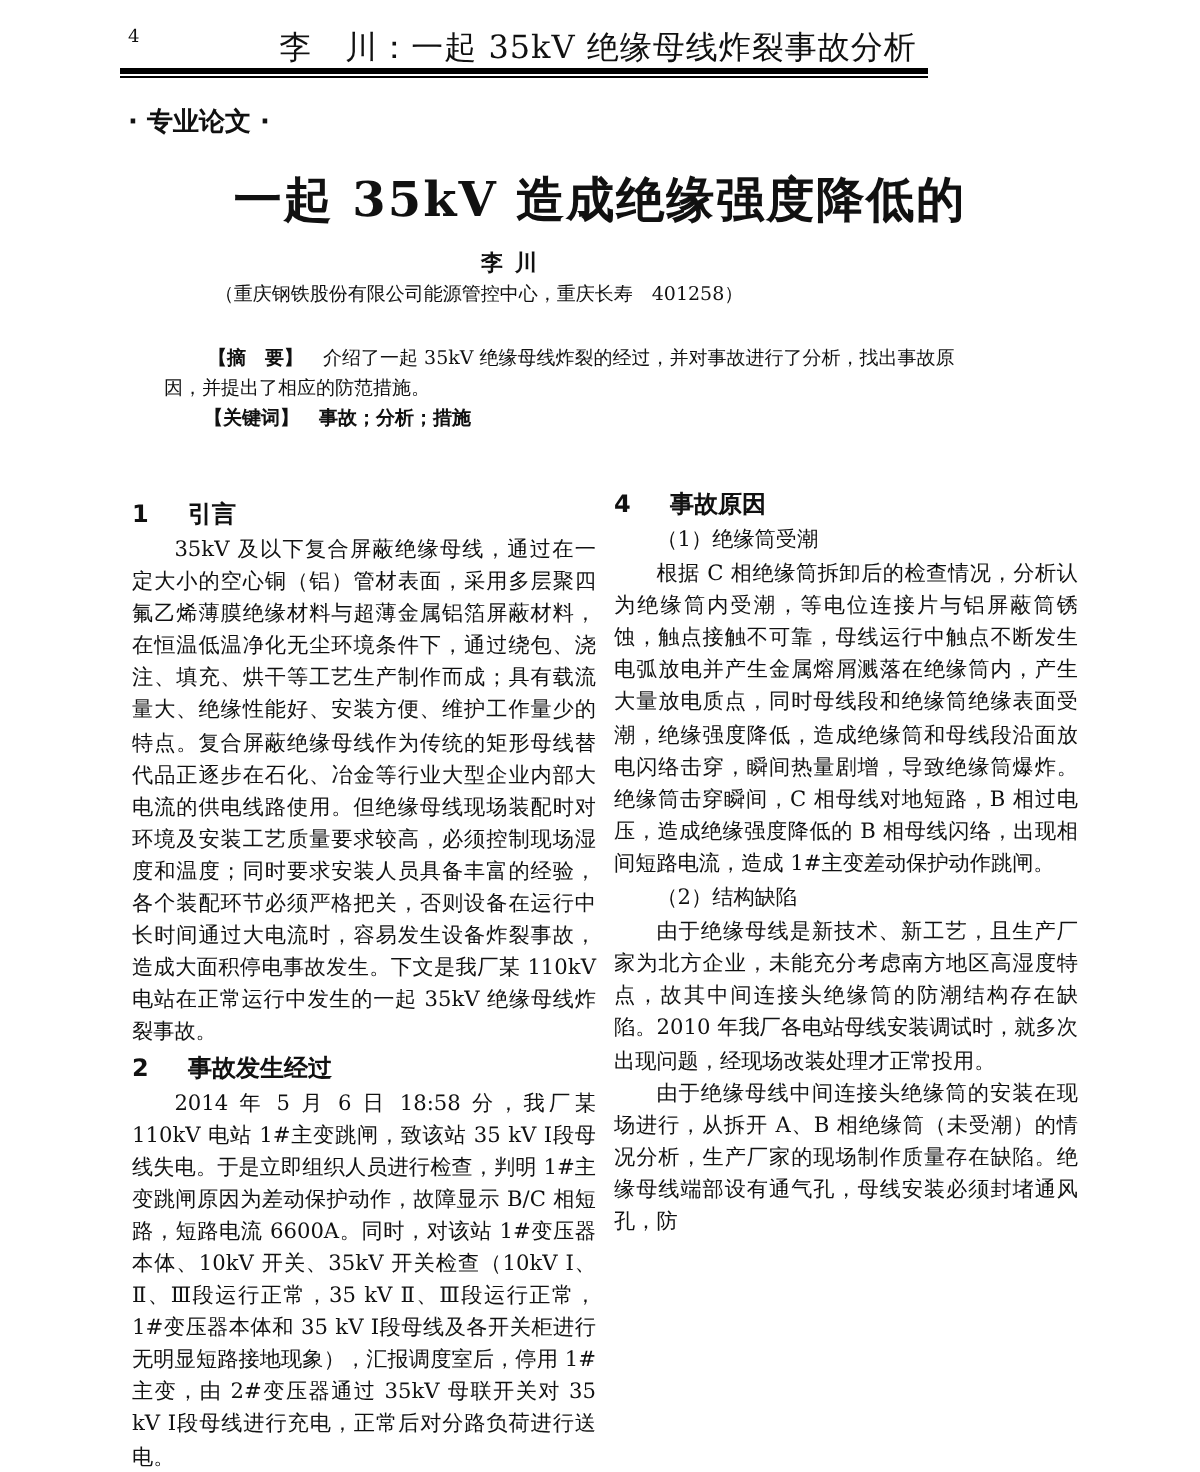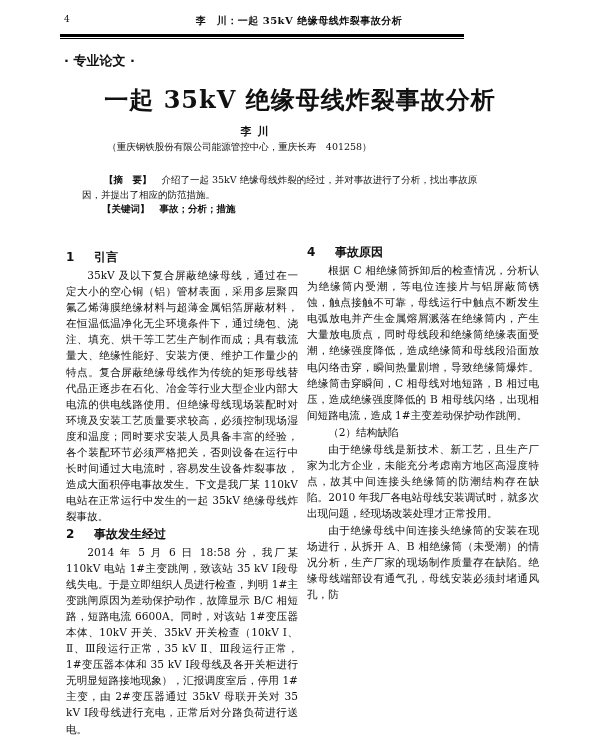--- a/index.html
+++ b/index.html
@@ -2,21 +2,21 @@
 <html><head>
 <meta charset="utf-8">
 <style>
   html, body { margin: 0; padding: 0; background: #ffffff; }
   body { width: 600px; height: 736px; position: relative; overflow: hidden; color: #111;
          font-family: "DejaVu Serif", "Liberation Serif", serif; }
   .page { position: absolute; left: 0; top: 0; width: 600px; height: 736px; }
 
   .running-head { position: absolute; top: 14px; left: 64px; width: 470px; height: 16px; }
   .page-num { position: absolute; left: 0; top: 0; font-size: 9px; }
-  .running-title { position: absolute; left: 0; right: 0; text-align: center; top: 0; font-size: 10px; font-weight: bold; letter-spacing: 0.5px; }
+  .running-title { position: absolute; left: 0; right: 0; text-align: center; top: 0; font-size: 16px; font-weight: normal; letter-spacing: 0.5px; }
   .rule-thick { position: absolute; top: 34px; left: 60px; width: 404px; height: 3px; background: #000; }
   .rule-thin { position: absolute; top: 38px; left: 60px; width: 404px; height: 1px; background: #000; }
 
   .column-label { position: absolute; top: 52px; left: 64px; font-size: 13px; font-weight: bold;
                   font-family: "DejaVu Sans", sans-serif; text-align: center; }
 
   .title { position: absolute; top: 84px; left: 0; width: 600px; text-align: center;
            font-size: 24px; font-weight: bold; letter-spacing: 1px; }
 
   .author { position: absolute; top: 124px; left: 0; width: 515px; text-align: center; font-size: 11px; font-weight: bold; letter-spacing: 6px; }
@@ -44,21 +44,21 @@
 
   <div class="running-head">
     <span class="page-num">4</span>
     <div class="running-title">李　川：一起 35kV 绝缘母线炸裂事故分析</div>
   </div>
   <div class="rule-thick"></div>
   <div class="rule-thin"></div>
 
   <div class="column-label">· 专业论文 ·</div>
 
-  <h1 class="title" style="margin:0">一起 35kV 绝缘母线炸裂事故分析</h1>
+  <h1 class="title" style="margin:0">一起 35kV 造成绝缘强度降低的</h1>
 
   <div class="author">李川</div>
   <div class="affil">（重庆钢铁股份有限公司能源管控中心，重庆长寿　401258）</div>
 
   <div class="abstract">
     <span class="lead"></span><span class="tag">【摘　要】</span><span>介绍了一起 35kV 绝缘母线炸裂的经过，并对事故进行了分析，找出事故原因，并提出了相应的防范措施。</span>
   </div>
   <div class="keywords">
     <span class="tag">【关键词】</span><span>事故；分析；措施</span>
   </div>
@@ -66,20 +66,21 @@
   <div class="col col-left">
     <div class="h2"><span class="num">1</span><span>引言</span></div>
     <p class="p">35kV 及以下复合屏蔽绝缘母线，通过在一定大小的空心铜（铝）管材表面，采用多层聚四氟乙烯薄膜绝缘材料与超薄金属铝箔屏蔽材料，在恒温低温净化无尘环境条件下，通过绕包、浇注、填充、烘干等工艺生产制作而成；具有载流量大、绝缘性能好、安装方便、维护工作量少的特点。复合屏蔽绝缘母线作为传统的矩形母线替代品正逐步在石化、冶金等行业大型企业内部大电流的供电线路使用。但绝缘母线现场装配时对环境及安装工艺质量要求较高，必须控制现场湿度和温度；同时要求安装人员具备丰富的经验，各个装配环节必须严格把关，否则设备在运行中长时间通过大电流时，容易发生设备炸裂事故，造成大面积停电事故发生。下文是我厂某 110kV 电站在正常运行中发生的一起 35kV 绝缘母线炸裂事故。</p>
     <div class="h2"><span class="num">2</span><span>事故发生经过</span></div>
     <p class="p">2014 年 5 月 6 日 18:58 分，我厂某 110kV 电站 1#主变跳闸，致该站 35 kV Ⅰ段母线失电。于是立即组织人员进行检查，判明 1#主变跳闸原因为差动保护动作，故障显示 B/C 相短路，短路电流 6600A。同时，对该站 1#变压器本体、10kV 开关、35kV 开关检查（10kV Ⅰ、Ⅱ、Ⅲ段运行正常，35 kV Ⅱ、Ⅲ段运行正常，1#变压器本体和 35 kV Ⅰ段母线及各开关柜进行无明显短路接地现象），汇报调度室后，停用 1#主变，由 2#变压器通过 35kV 母联开关对 35 kV Ⅰ段母线进行充电，正常后对分路负荷进行送电。</p>
 
   </div>
 
   <div class="col col-right">
     <div class="h2"><span class="num">4</span><span>事故原因</span></div>
+    <div class="h3">（1）绝缘筒受潮</div>
     <p class="p">根据 C 相绝缘筒拆卸后的检查情况，分析认为绝缘筒内受潮，等电位连接片与铝屏蔽筒锈蚀，触点接触不可靠，母线运行中触点不断发生电弧放电并产生金属熔屑溅落在绝缘筒内，产生大量放电质点，同时母线段和绝缘筒绝缘表面受潮，绝缘强度降低，造成绝缘筒和母线段沿面放电闪络击穿，瞬间热量剧增，导致绝缘筒爆炸。绝缘筒击穿瞬间，C 相母线对地短路，B 相过电压，造成绝缘强度降低的 B 相母线闪络，出现相间短路电流，造成 1#主变差动保护动作跳闸。</p>
     <div class="h3">（2）结构缺陷</div>
     <p class="p">由于绝缘母线是新技术、新工艺，且生产厂家为北方企业，未能充分考虑南方地区高湿度特点，故其中间连接头绝缘筒的防潮结构存在缺陷。2010 年我厂各电站母线安装调试时，就多次出现问题，经现场改装处理才正常投用。</p>
     <p class="p">由于绝缘母线中间连接头绝缘筒的安装在现场进行，从拆开 A、B 相绝缘筒（未受潮）的情况分析，生产厂家的现场制作质量存在缺陷。绝缘母线端部设有通气孔，母线安装必须封堵通风孔，防</p>
 
   </div>
 
 </div>
 
 </body></html>

